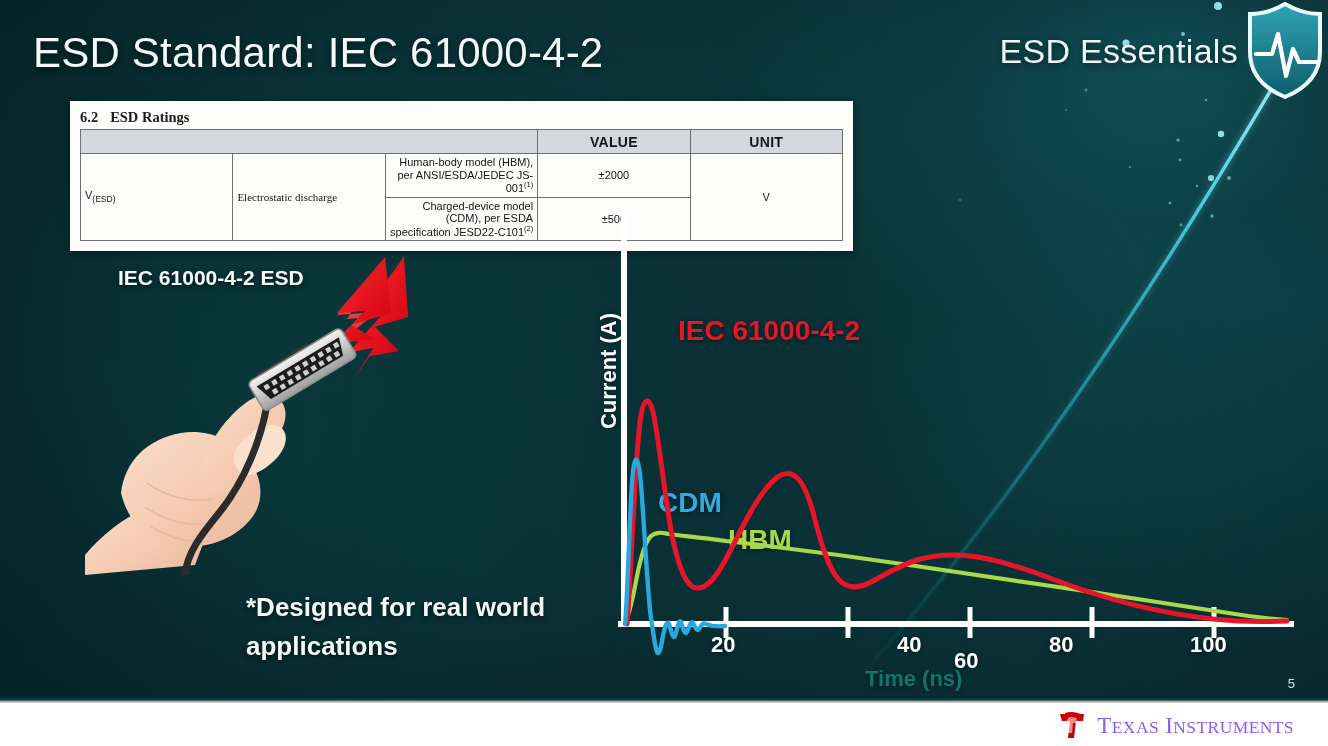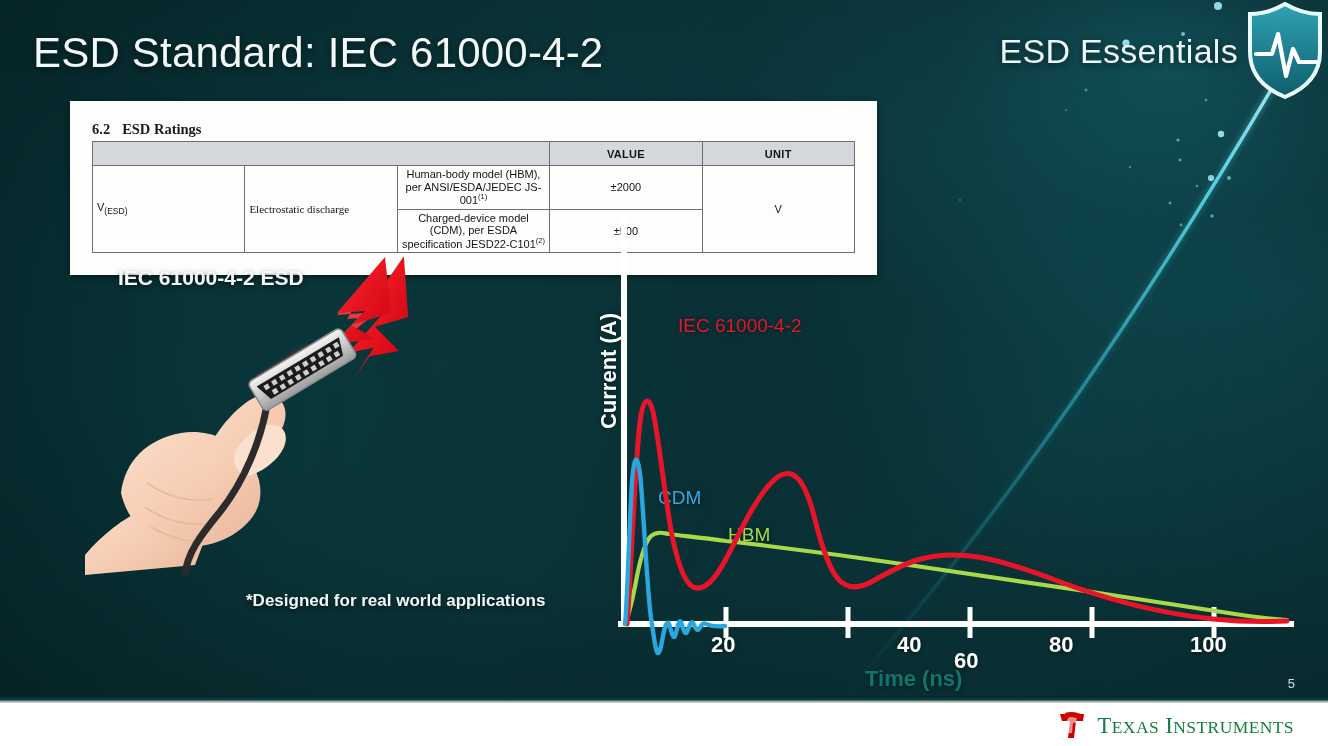--- a/index.html
+++ b/index.html
@@ -43,81 +43,81 @@
     white-space:nowrap;
     margin-top:8px;
   }
   .shield{position:absolute;right:0px;top:-6px;width:86px;height:110px;}
 
   
   .table-wrap{
     position:absolute;left:70px;top:101px;width:775px;
     background:#fdfdfb;
     box-shadow:0 2px 7px rgba(0,0,0,.45);
-    padding:16px;
+    padding:4px;
   }
   .tbl-title{
     font-family:"Liberation Serif",serif;
     font-weight:bold;font-size:14.5px;color:#1b1b1b;
     padding:4px 0 3px 6px;
   }
   .tbl-title .num{margin-right:12px;}
   table.ds{
     border-collapse:collapse;width:763px;margin:0 6px 6px 6px;
     font-family:"Liberation Sans",sans-serif;
     table-layout:fixed;
   }
   table.ds td,table.ds th{
     border:1px solid #6f6f6f;
     font-size:11px;color:#141414;
     padding:2px 4px;vertical-align:middle;
   }
   table.ds thead td{background:#d4d8dc;height:19px;}
   table.ds thead td.hdr{
-    text-align:center;font-weight:bold;font-size:11px;letter-spacing:.3px;
+    text-align:center;font-weight:bold;font-size:14px;letter-spacing:.3px;
   }
   td.c-vesd{width:52px;text-align:left;font-size:11.5px;}
   td.c-desc{width:176px;text-align:left;font-size:11.5px;font-family:Liberation Serif, serif;}
-  td.c-model{text-align:center;line-height:1.15;}
+  td.c-model{text-align:right;line-height:1.15;}
   td.c-val{width:76px;text-align:center;font-size:11px;}
   td.c-unit{width:74px;text-align:center;font-size:12px;}
   sub{font-size:8.5px;}
   sup{font-size:7.5px;}
 
   
   .iec-label{
     position:absolute;left:118px;top:266px;
     font-size:21px;font-weight:bold;color:#f4f8f8;
     text-shadow:0 2px 5px rgba(0,0,0,.6);white-space:nowrap;
   }
   .illus{position:absolute;left:85px;top:255px;width:350px;height:320px;}
   .note{
     position:absolute;left:246px;top:588px;width:300px;
-    font-size:17px;font-weight:bold;color:#f3f8f8;line-height:1.5;
+    font-size:26px;font-weight:bold;color:#f3f8f8;line-height:1.5;
     text-shadow:0 2px 5px rgba(0,0,0,.6);
   }
 
   
   .chart{position:absolute;left:565px;top:200px;width:760px;height:500px;}
   .ylabel{
     position:absolute;left:-14px;top:158px;
     transform:rotate(-90deg);transform-origin:center center;
     font-size:22px;font-weight:bold;color:#ffffff;white-space:nowrap;
     text-shadow:0 1px 4px rgba(0,0,0,.5);
   }
   .xlabel{
     position:absolute;left:300px;top:466px;
     font-size:22px;font-weight:bold;color:#0f766e;white-space:nowrap;
     text-shadow:0 1px 4px rgba(0,0,0,.5);
   }
   .tick-label{
     position:absolute;font-size:22px;font-weight:bold;color:#ffffff;
     text-shadow:0 1px 4px rgba(0,0,0,.5);
   }
-  .curve-label{position:absolute;font-size:19px;font-weight:normal;white-space:nowrap;}
+  .curve-label{position:absolute;font-size:28px;font-weight:bold;white-space:nowrap;}
   .lab-iec{left:113px;top:115px;color:#e8142a;text-shadow:0 1px 4px rgba(0,0,0,.55);}
   .lab-cdm{left:93px;top:287px;color:#36a9e1;text-shadow:0 1px 4px rgba(0,0,0,.55);}
   .lab-hbm{left:163px;top:324px;color:#a8d94a;text-shadow:0 1px 4px rgba(0,0,0,.55);}
 
   .pagenum{
     position:absolute;right:33px;top:676px;
     font-size:13px;color:#cfe0e0;
   }
 
   
@@ -128,21 +128,21 @@
   .footer-rule{
     position:absolute;left:0;top:696px;width:1328px;height:6px;
     background:linear-gradient(180deg,#03262b 0%,#0a3a3e 60%,#bfc9c9 100%);
   }
   .ti-logo{
     position:absolute;right:34px;top:711px;
     display:flex;align-items:center;gap:9px;
   }
   .ti-name{
     font-family:"Liberation Serif",serif;
-    font-size:23px;color:#15803d;letter-spacing:.4px;white-space:nowrap;
+    font-size:23px;color:#8b5cf6;letter-spacing:.4px;white-space:nowrap;
   }
   .ti-name .sm{font-size:17.5px;}
 </style>
 </head>
 <body>
 
 <div id="slide">
 
   <div class="bg-base"></div>
   <div class="bg-dark-left"></div>

